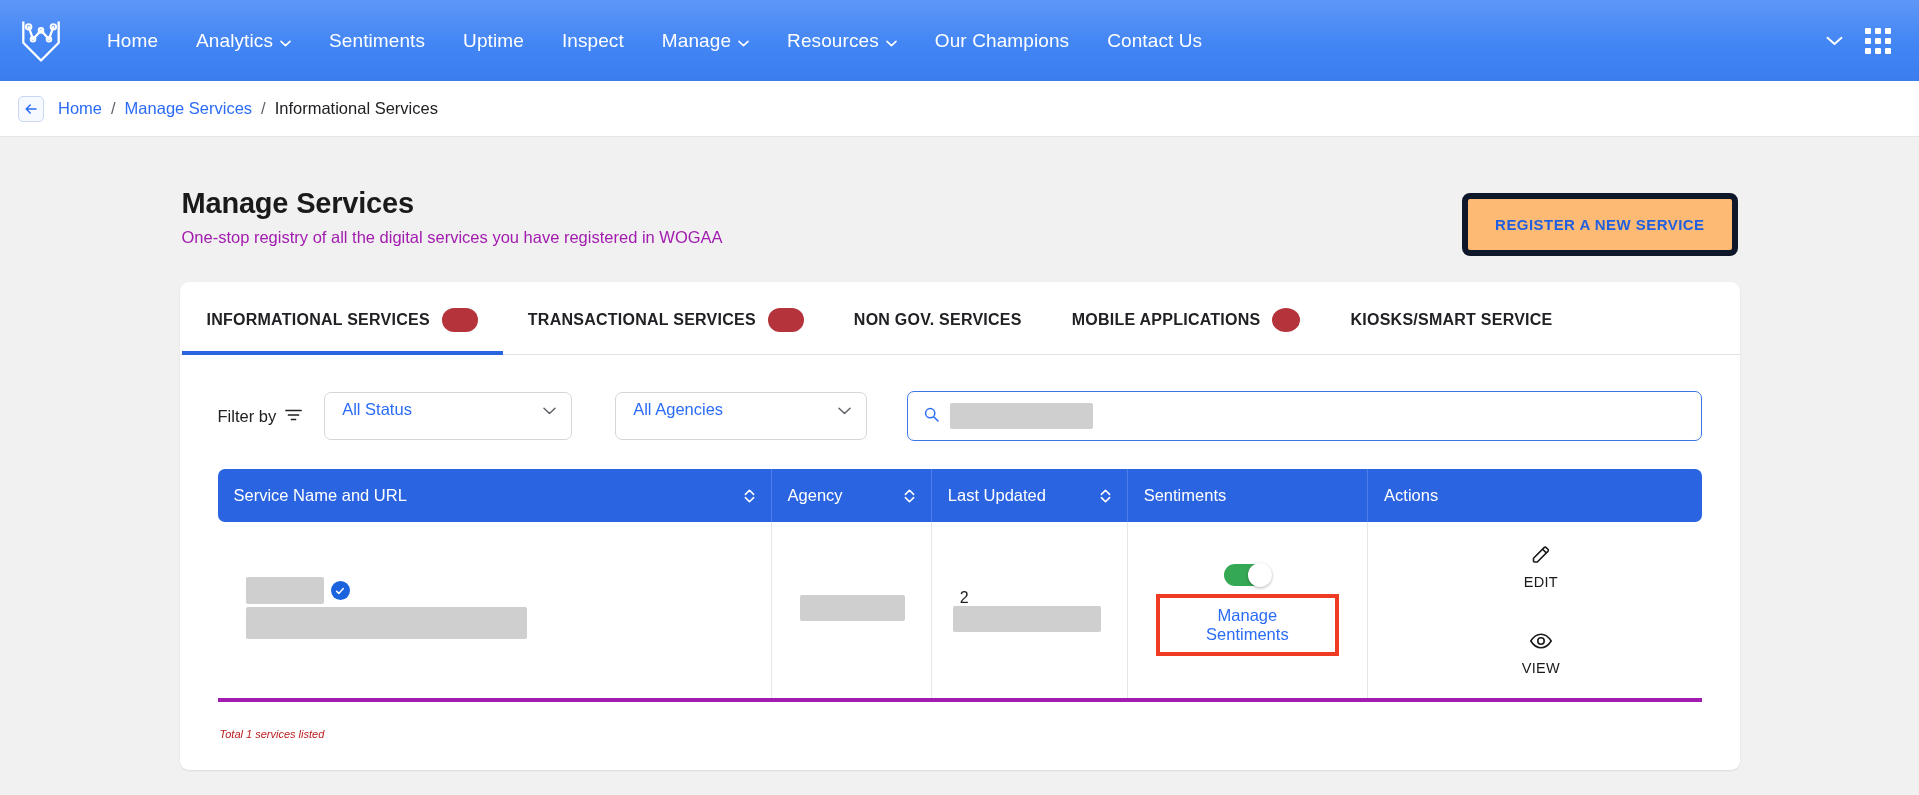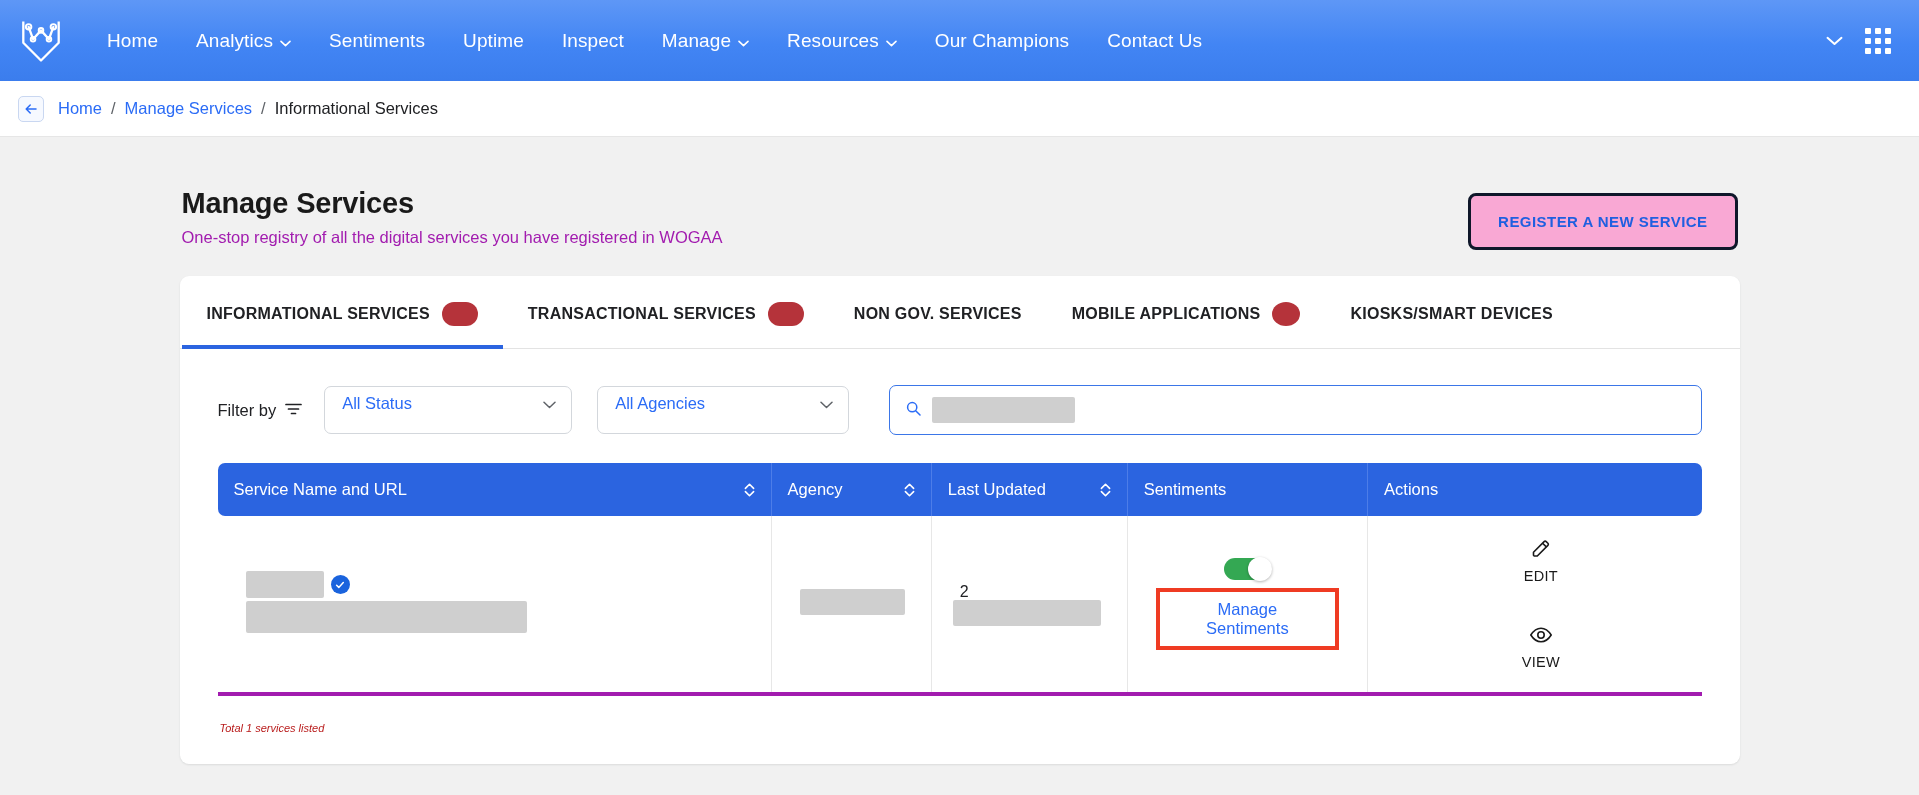--- a/index.html
+++ b/index.html
@@ -68,23 +68,23 @@
 
   
   .page { padding: 0; }
   .content-wrap { width: 1560px; margin: 0 auto; padding-top: 50px; }
 
   .page-head { display: flex; align-items: flex-start; padding: 0 2px 0 2px; }
   .page-head-left { flex: 1 1 auto; }
   .page-title { font-size: 29px; font-weight: bold; color: #1a1a1a; letter-spacing: -.2px; margin: 0 0 8px 0; }
   .page-sub { font-size: 16.5px; color: #a21caf; margin: 0; }
   .register-btn {
-    border: 3px solid #0f172a;
+    border: 6px solid #0f172a;
     border-radius: 8px;
-    background: #f9a8d4;
+    background: #fdba74;
     color: #1f5fe0;
     font-size: 15px;
     font-weight: bold;
     letter-spacing: .45px;
     padding: 17px 27px;
     cursor: pointer;
     margin-top: 6px;
     white-space: nowrap;
     font-family: "Liberation Sans", sans-serif;
   }
@@ -156,21 +156,21 @@
     background: #fff;
     display: flex;
     align-items: center;
     justify-content: space-between;
     padding: 0 15px 14px 17px;
     color: #2b6cf6;
     font-size: 16.5px;
     cursor: pointer;
   }
   .select-status { width: 248px; }
-  .select-agency { width: 252px; margin-left: 25px; }
+  .select-agency { width: 252px; margin-left: 43px; }
   .search-box {
     flex: 1 1 auto;
     margin-left: 40px;
     height: 50px;
     border: 1.5px solid #3b76e8;
     border-radius: 7px;
     display: flex;
     align-items: center;
     padding: 0 16px;
     gap: 11px;
@@ -365,21 +365,21 @@
           <span class="tab-badge"></span>
         </div>
         <div class="tab">
           <span>NON GOV. SERVICES</span>
         </div>
         <div class="tab">
           <span>MOBILE APPLICATIONS</span>
           <span class="tab-badge round"></span>
         </div>
         <div class="tab">
-          <span>KIOSKS/SMART DEVICES</span>
+          <span>KIOSKS/SMART SERVICE</span>
         </div>
       </div>
 
       <div class="filters">
         <span class="filter-label">
           <span>Filter by</span>
           <span>
             <svg width="17" height="14" viewBox="0 0 17 14">
                 <path d="M1 2.5 H16 M3.5 7 H13.5 M6.5 11.5 H10.5" stroke="#202124" stroke-width="1.7" stroke-linecap="round"></path>
               </svg>

